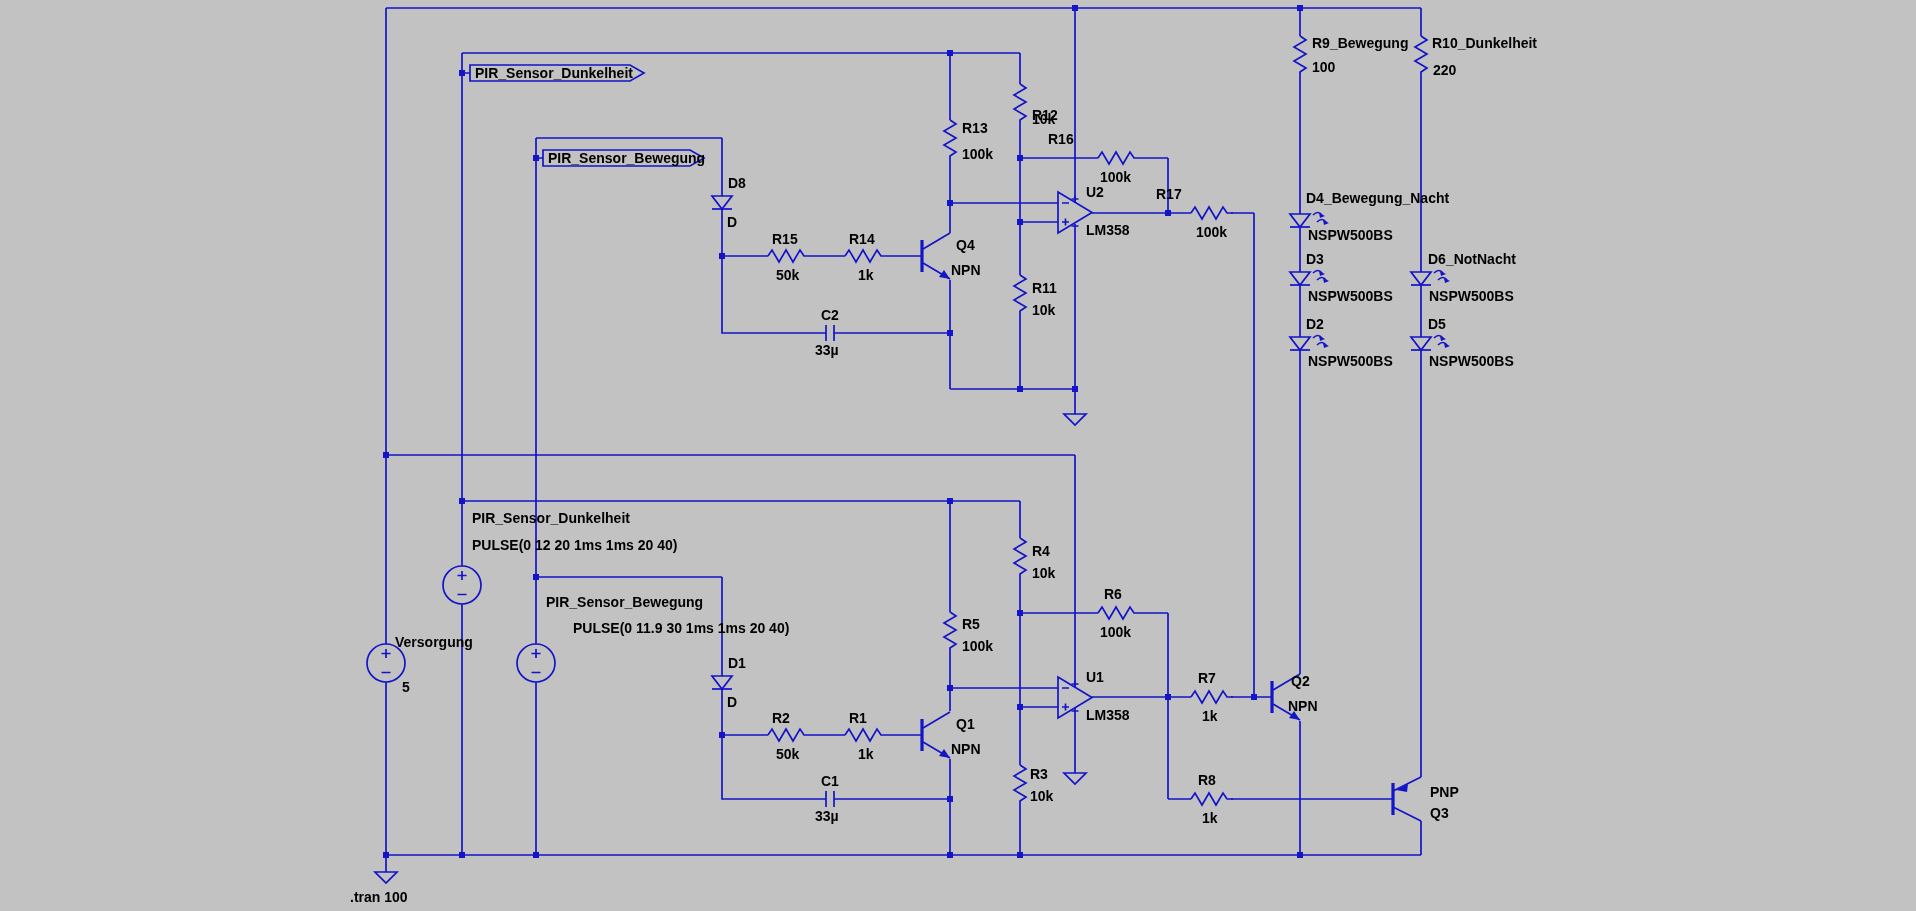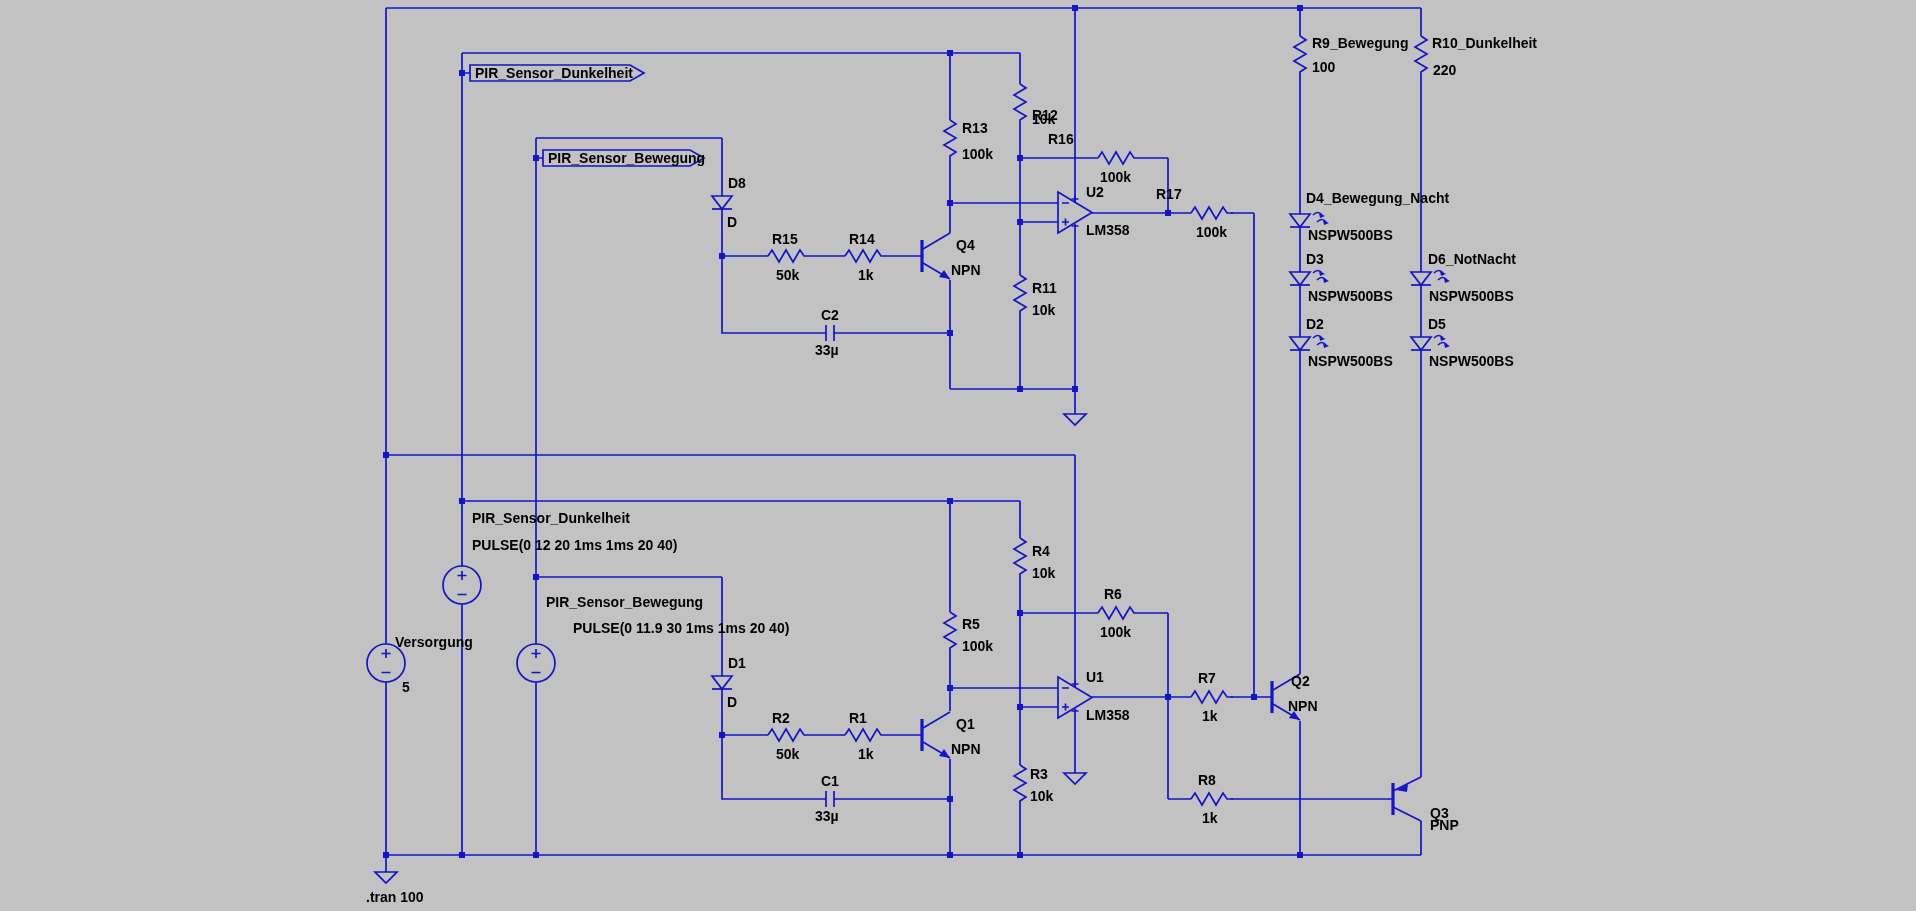--- a/index.html
+++ b/index.html
@@ -221,16 +221,16 @@
 <span class="lbl" style="left:1104px;top:586px">R6</span>
 <span class="lbl" style="left:1100px;top:624px">100k</span>
 <span class="lbl" style="left:1086px;top:669px">U1</span>
 <span class="lbl" style="left:1086px;top:707px">LM358</span>
 <span class="lbl" style="left:1198px;top:670px">R7</span>
 <span class="lbl" style="left:1202px;top:708px">1k</span>
 <span class="lbl" style="left:1198px;top:772px">R8</span>
 <span class="lbl" style="left:1202px;top:810px">1k</span>
 <span class="lbl" style="left:1291px;top:673px">Q2</span>
 <span class="lbl" style="left:1288px;top:698px">NPN</span>
-<span class="lbl" style="left:1430px;top:817px">PNP</span>
+<span class="lbl" style="left:1430px;top:784px">PNP</span>
 <span class="lbl" style="left:1430px;top:805px">Q3</span>
 
-<span class="lbl" style="left:366px;top:889px">.tran 100</span>
+<span class="lbl" style="left:350px;top:889px">.tran 100</span>
 
 </body></html>

